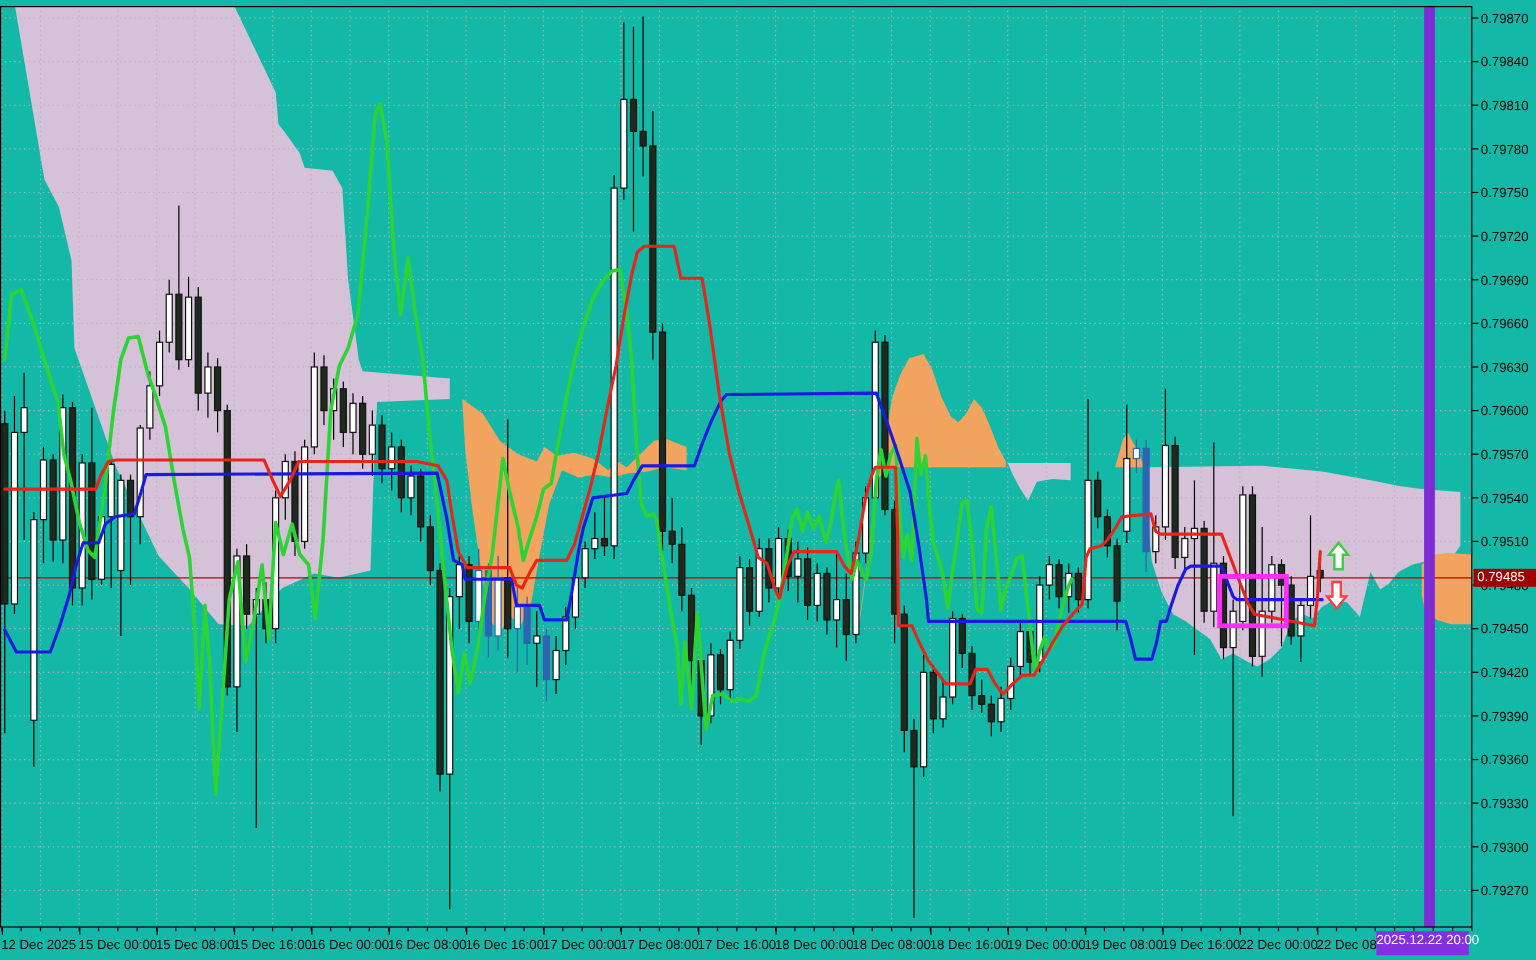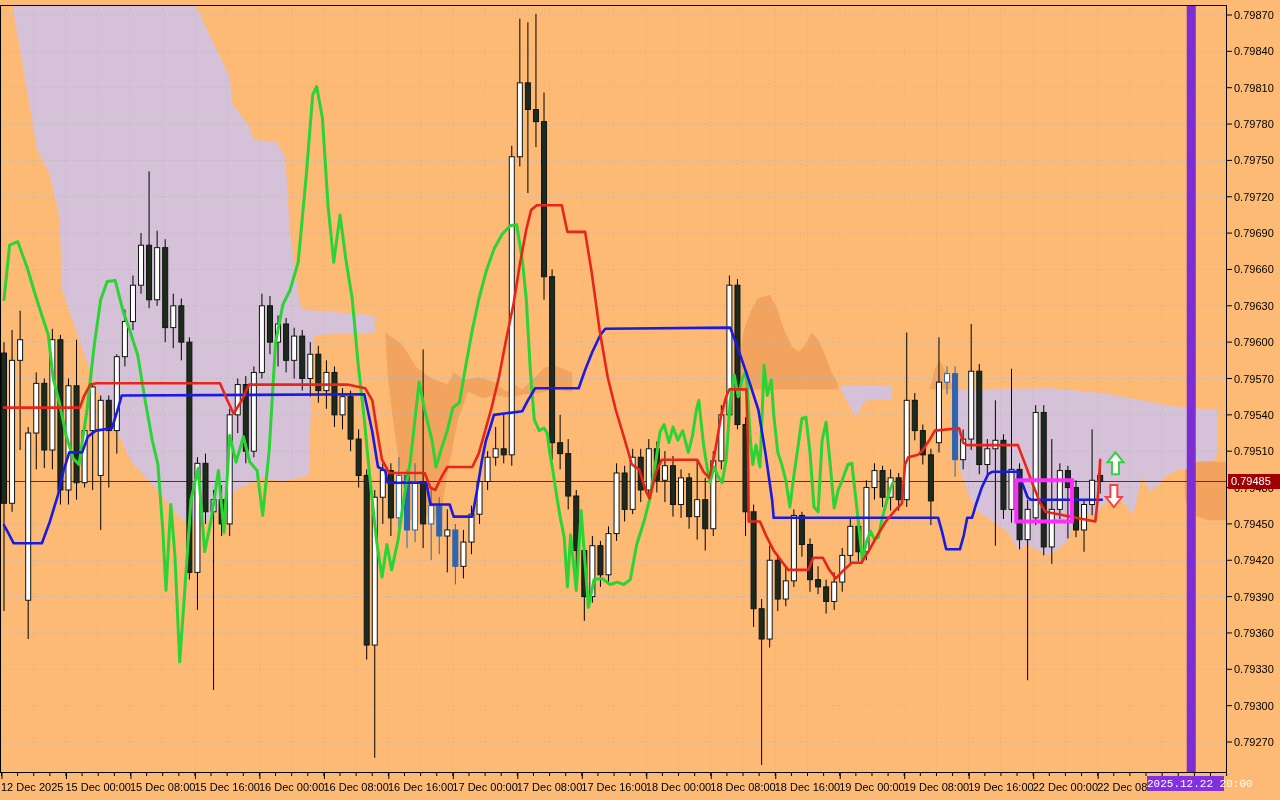--- a/index.html
+++ b/index.html
@@ -1,21 +1,21 @@
 <!DOCTYPE html>
 <html><head>
 <meta charset="utf-8">
 <style>
   html,body{margin:0;padding:0;background:#fff;}
-  .chart-root{position:relative;width:1280px;height:800px;background:#fdba74;overflow:hidden;
+  .chart-root{position:relative;width:1280px;height:800px;background:#14b8a6;overflow:hidden;
     font-family:"Liberation Sans",sans-serif;}
   #chart-svg{position:absolute;left:0;top:0;}
   .tag{position:absolute;color:#fff;font-size:11px;line-height:15px;white-space:nowrap;}
   #price-tag{left:1228px;top:474px;width:52px;height:15px;padding-left:3px;}
-  #date-tag{left:1147px;top:776px;width:77px;height:15px;line-height:16px;font-family:Liberation Mono, monospace;}
+  #date-tag{left:1147px;top:776px;width:77px;height:20px;line-height:16px;}
   text{font-family:"Liberation Sans",sans-serif;font-size:11px;fill:#000;}
 </style>
 </head>
 <body>
 
 <div class="chart-root">
   <svg id="chart-svg" width="1280" height="800">
       <defs>
         <clipPath id="plot">
           <rect x="0" y="5" width="1227" height="768"></rect>

